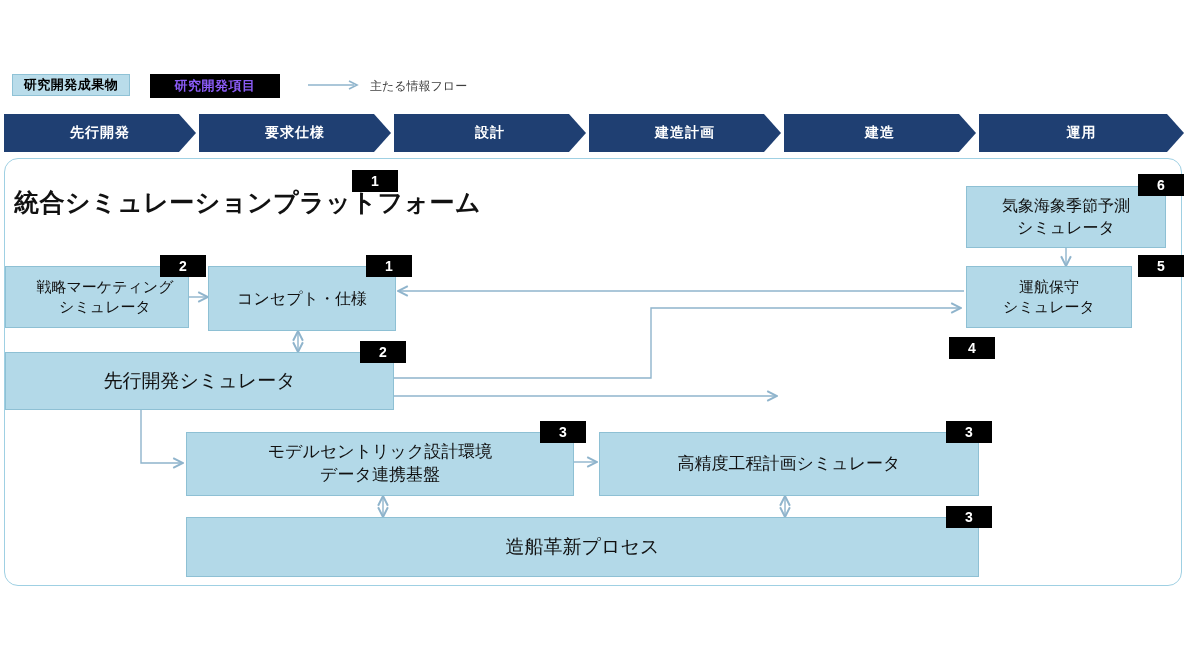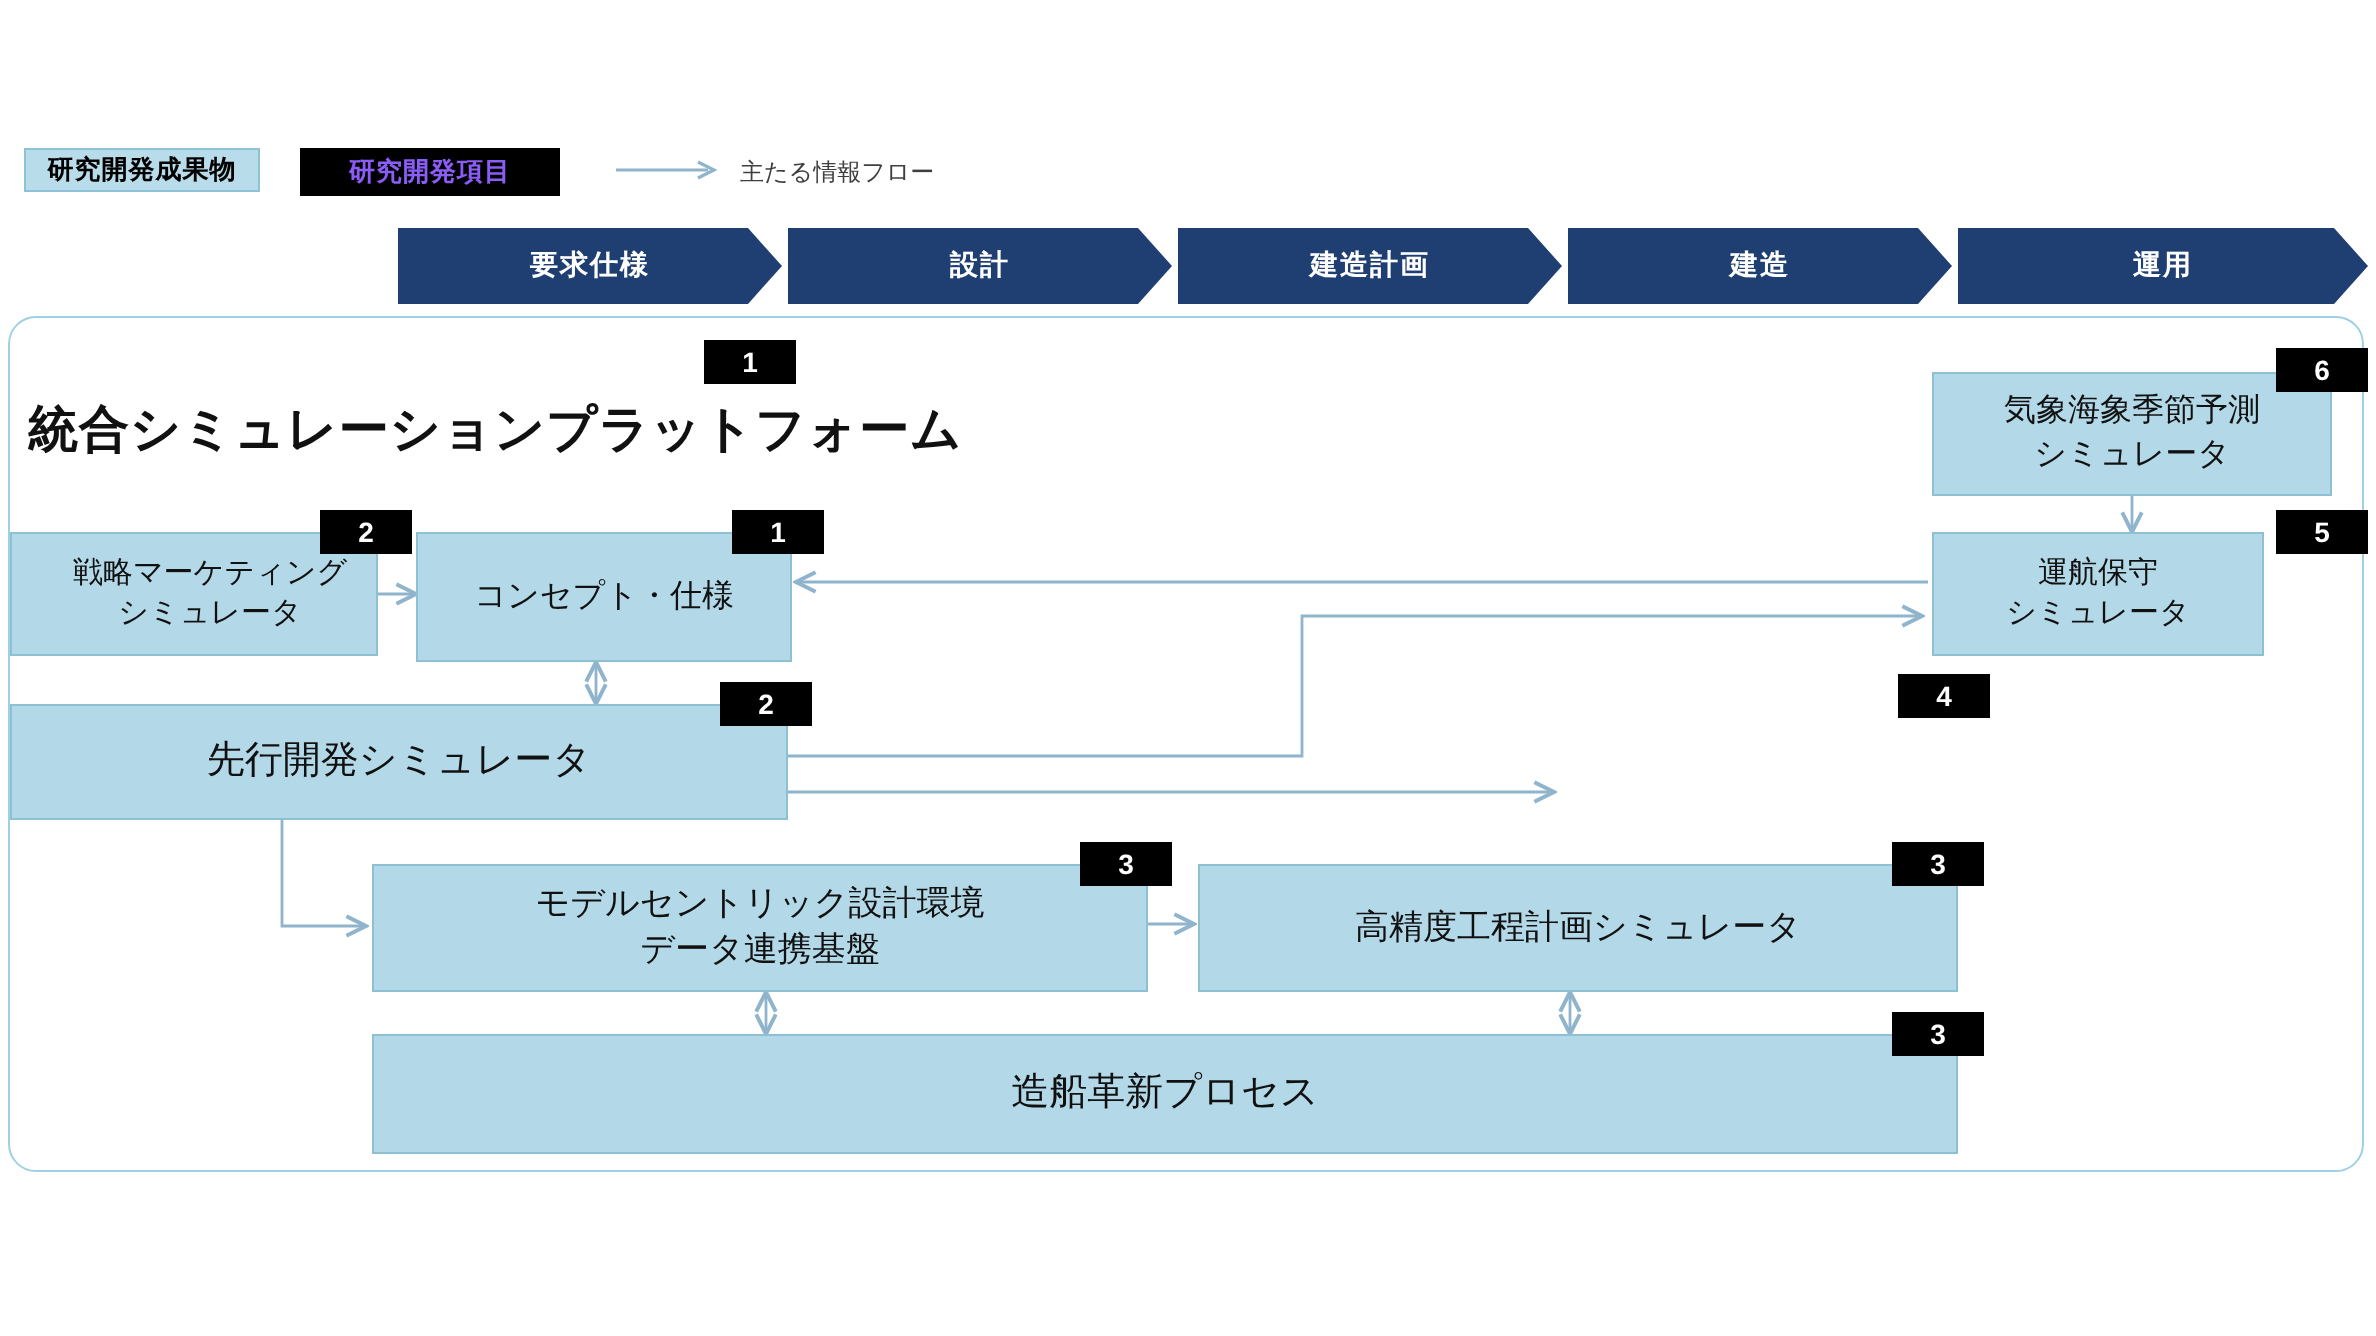--- a/index.html
+++ b/index.html
@@ -29,21 +29,21 @@
   }
   .chev.first{clip-path:polygon(0 0, calc(100% - 17px) 0, 100% 50%, calc(100% - 17px) 100%, 0 100%);}
 
   
   #platform-frame{
     position:absolute;left:4px;top:158px;width:1178px;height:428px;
     border:1.5px solid #9fd0e3;border-radius:14px;box-sizing:border-box;background:transparent;
   }
   #platform-title{
     position:absolute;left:14px;top:186px;
-    font-size:25px;font-weight:bold;color:#111;letter-spacing:.5px;white-space:nowrap;margin-top:12px;
+    font-size:25px;font-weight:bold;color:#111;letter-spacing:.5px;white-space:nowrap;
   }
 
   
   .node{
     position:absolute;box-sizing:border-box;
     background:#b3d9e8;border:1px solid #8ec0d4;
     display:flex;align-items:center;justify-content:center;text-align:center;
     color:#111;line-height:1.35;
   }
   .node .lbl{display:block;padding:0 6px;}
@@ -67,20 +67,23 @@
   </div>
   <div class="legend-swatch legend-dark" style="left:150px;top:74px;width:130px;height:24px;">
     <span>研究開発項目</span>
   </div>
   <svg class="legend-arrow" style="left:308px;top:78px;" width="56" height="14">
     <line x1="0" y1="7" x2="46" y2="7" stroke="#8fb4cc" stroke-width="1.6"></line>
     <polyline points="41,3 49,7 41,11" stroke="#8fb4cc" stroke-width="1.6" fill="none"></polyline>
   </svg>
   <div class="legend-flowtext" style="left:370px;top:78px;">主たる情報フロー</div>
 
+  <div class="chev first" style="left:4px;width:192px;">
+    <span>先行開発</span>
+  </div>
   <div class="chev" style="left:199px;width:192px;">
     <span>要求仕様</span>
   </div>
   <div class="chev" style="left:394px;width:192px;">
     <span>設計</span>
   </div>
   <div class="chev" style="left:589px;width:192px;">
     <span>建造計画</span>
   </div>
   <div class="chev" style="left:784px;width:192px;">

